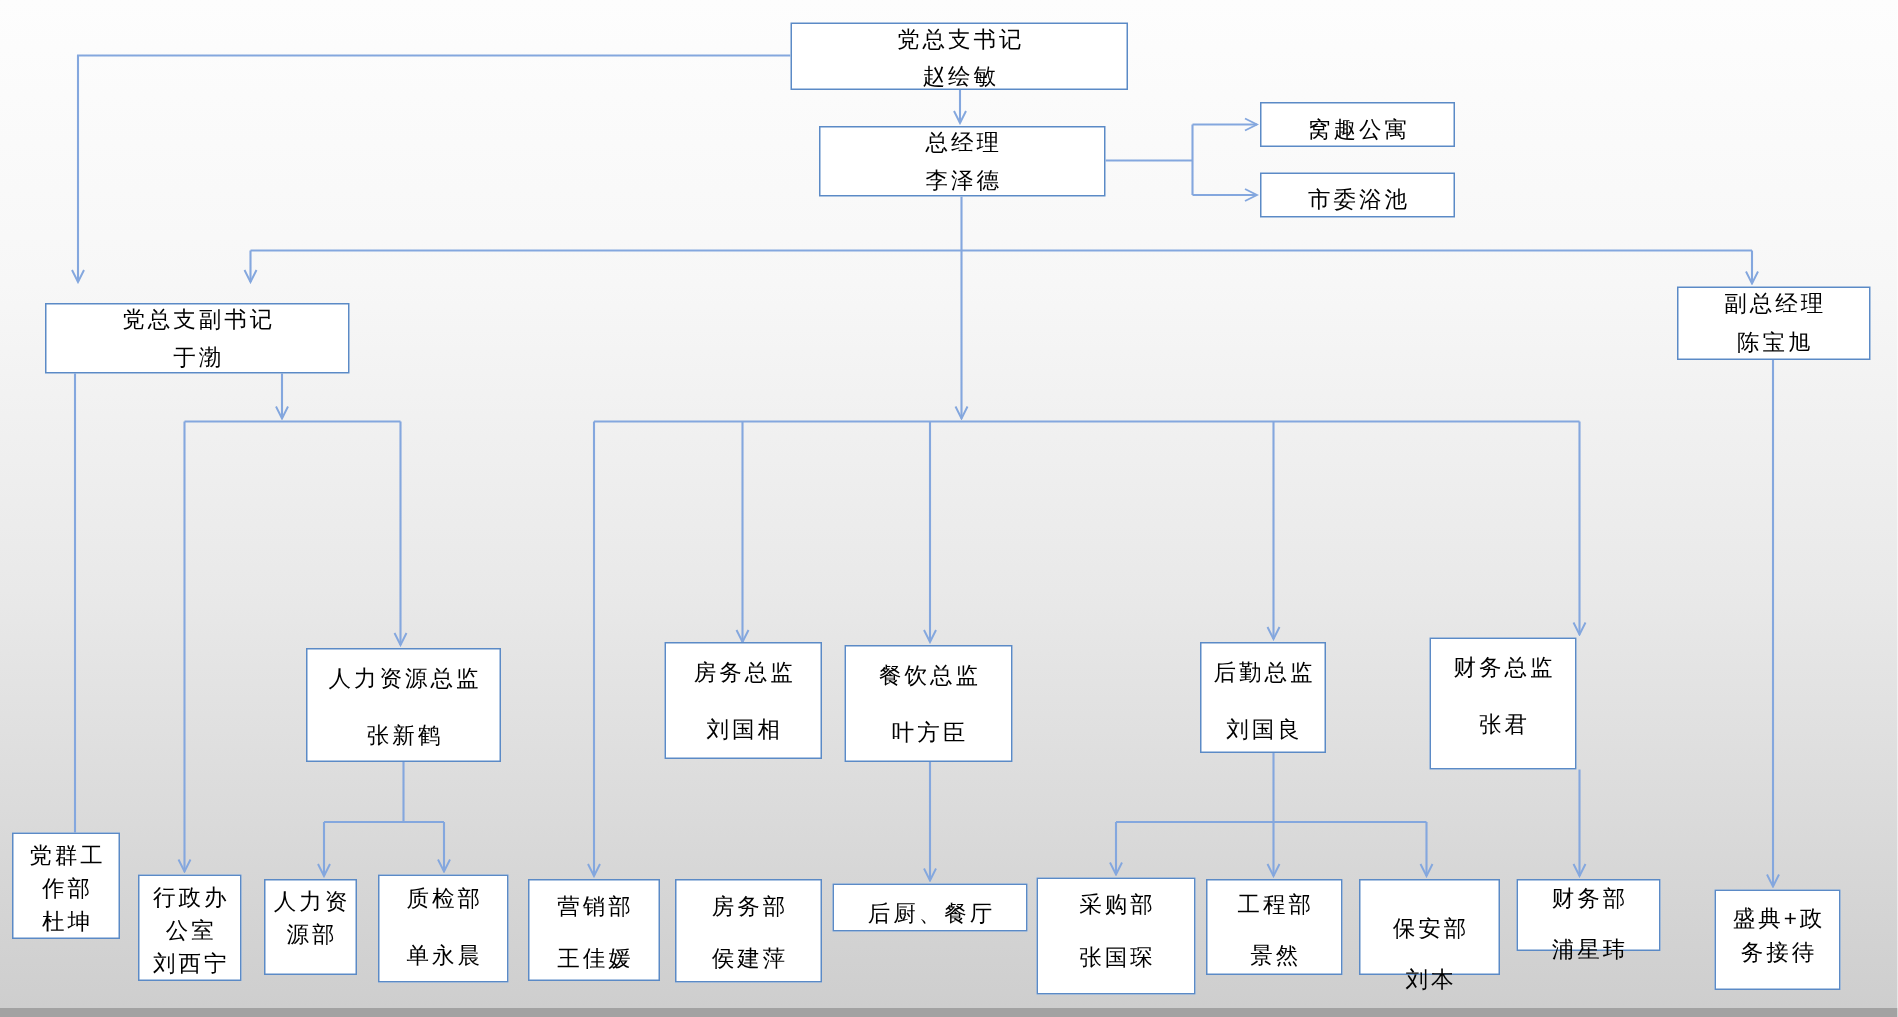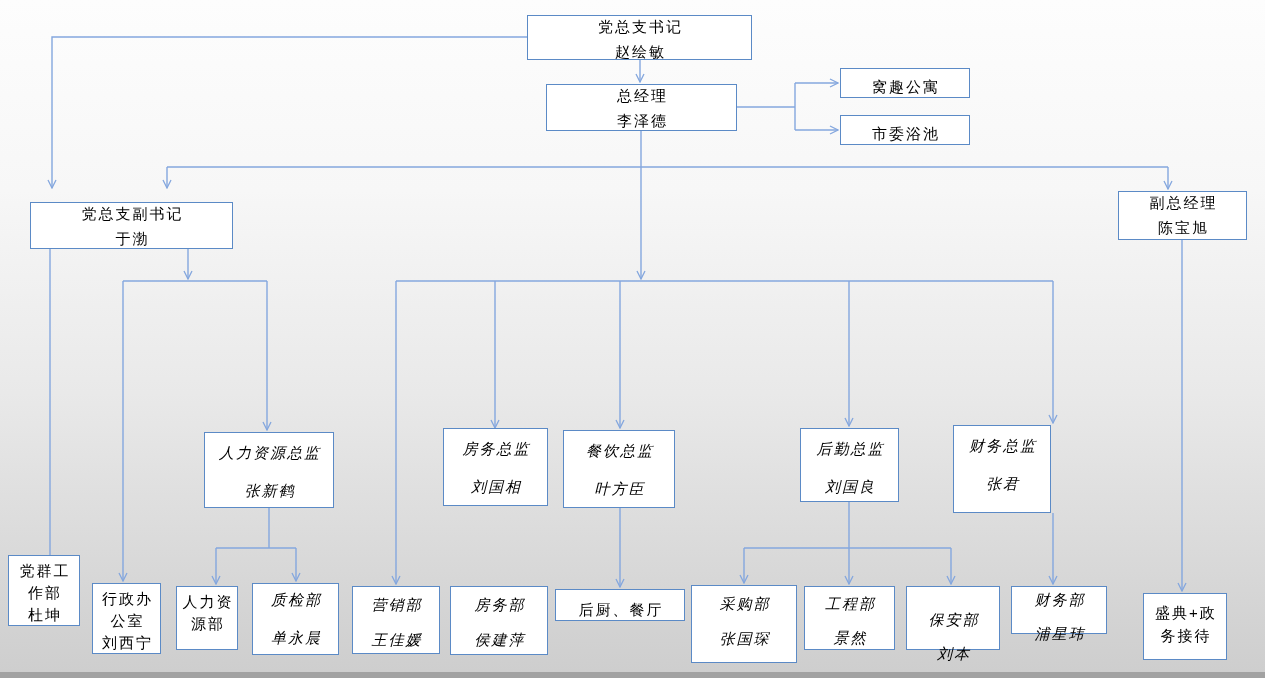--- a/index.html
+++ b/index.html
@@ -11,22 +11,22 @@
   #bottom-edge{position:absolute;left:0;bottom:0;width:100%;height:6px;background:#a2a2a2;}
   #wires{position:absolute;left:0;top:0;z-index:1;}
   .node{
     position:absolute;z-index:2;box-sizing:border-box;
     background:#ffffff;border:1.5px solid #5b8ac6;
     display:flex;flex-direction:column;align-items:center;
     font-size:15px;letter-spacing:2px;color:#000;line-height:21px;
     text-align:center;white-space:nowrap;
   }
   .node .ln{text-indent:2px;}
-  .duo{justify-content:flex-start;gap:4px;}          
-  .spread{justify-content:flex-start;padding-top:9px;gap:17px;font-style:italic;} 
+  .duo{justify-content:space-between;gap:4px;}          
+  .spread{justify-content:flex-start;padding-top:9px;gap:17px;} 
   .tight{justify-content:flex-start;padding-top:4px;gap:1px;}   
   .single{justify-content:flex-end;}
 </style>
 </head>
 <body>
 
 <div id="canvas">
 
   <svg id="wires" width="1265" height="678" viewBox="0 0 1265 678">
     <defs>
@@ -119,21 +119,21 @@
   <div class="node spread" style="left:443px;top:428px;width:105px;height:78px">
     <div class="ln">房务总监</div>
     <div class="ln">刘国相</div>
   </div>
 
   <div class="node spread" style="left:563px;top:430px;width:112px;height:78px">
     <div class="ln">餐饮总监</div>
     <div class="ln">叶方臣</div>
   </div>
 
-  <div class="node spread" style="left:800px;top:428px;width:99px;height:74px">
+  <div class="node spread" style="left:800px;top:428px;width:84px;height:74px">
     <div class="ln">后勤总监</div>
     <div class="ln">刘国良</div>
   </div>
 
   <div class="node spread" style="left:953px;top:425px;width:98px;height:88px">
     <div class="ln">财务总监</div>
     <div class="ln">张君</div>
   </div>
 
   <div class="node tight" style="left:8px;top:555px;width:72px;height:71px">

